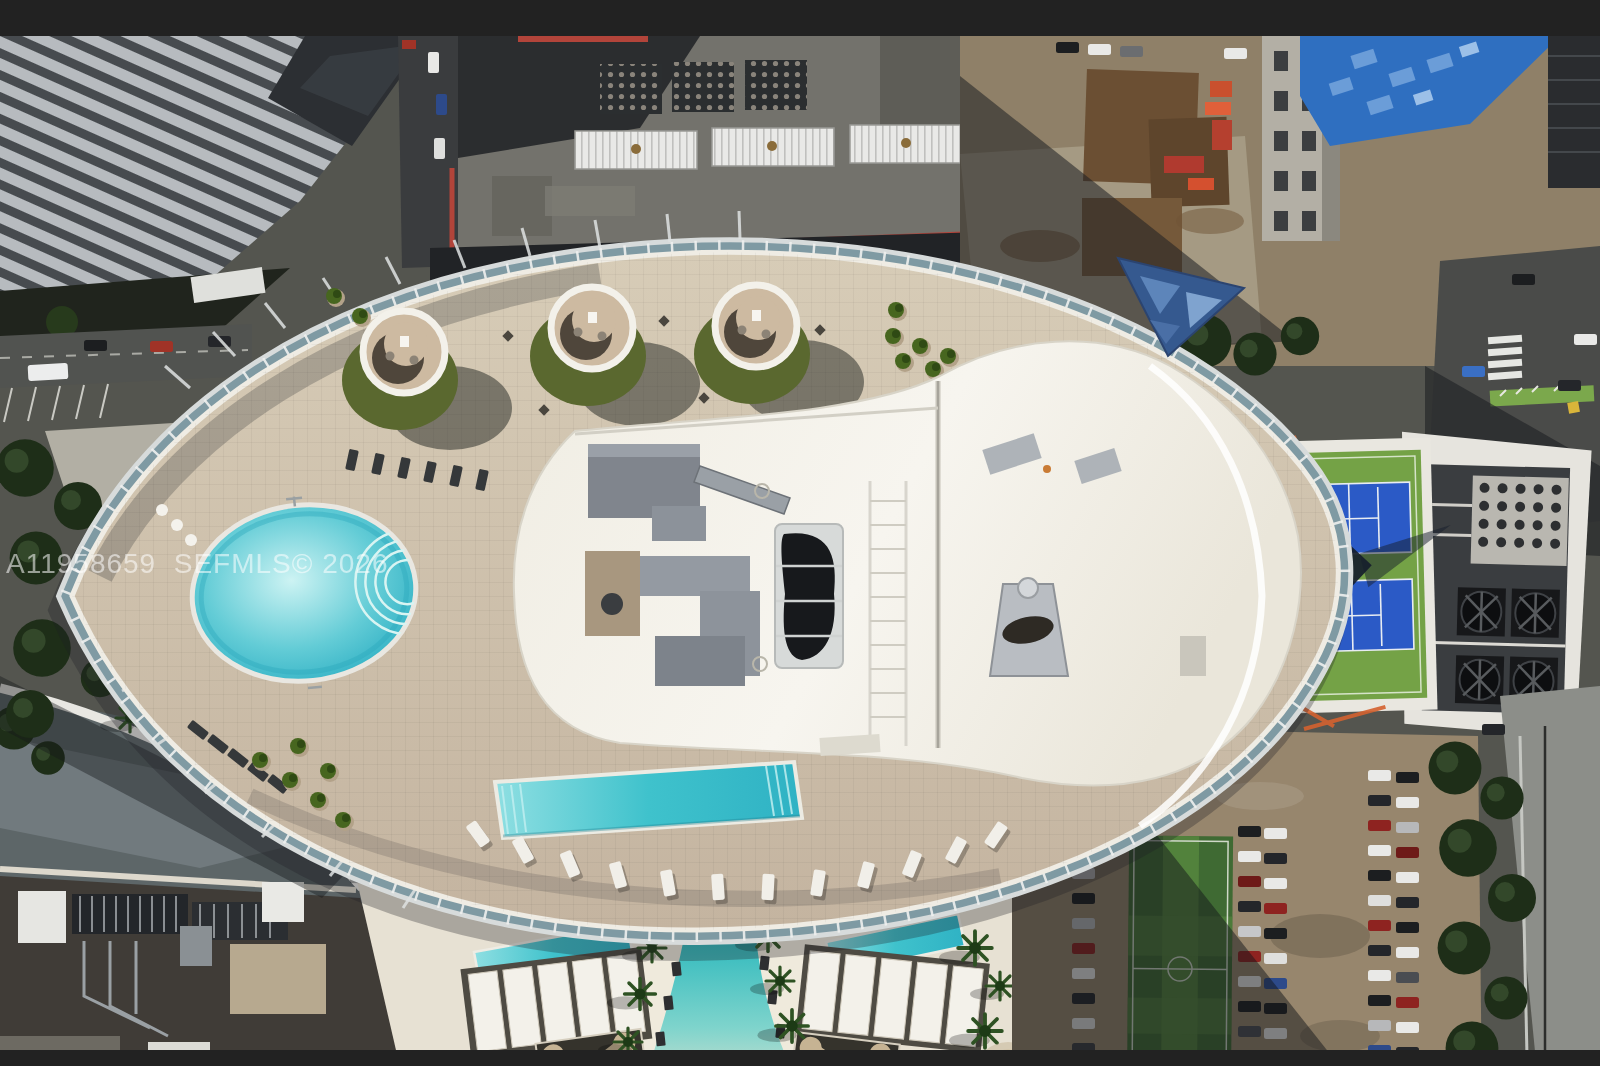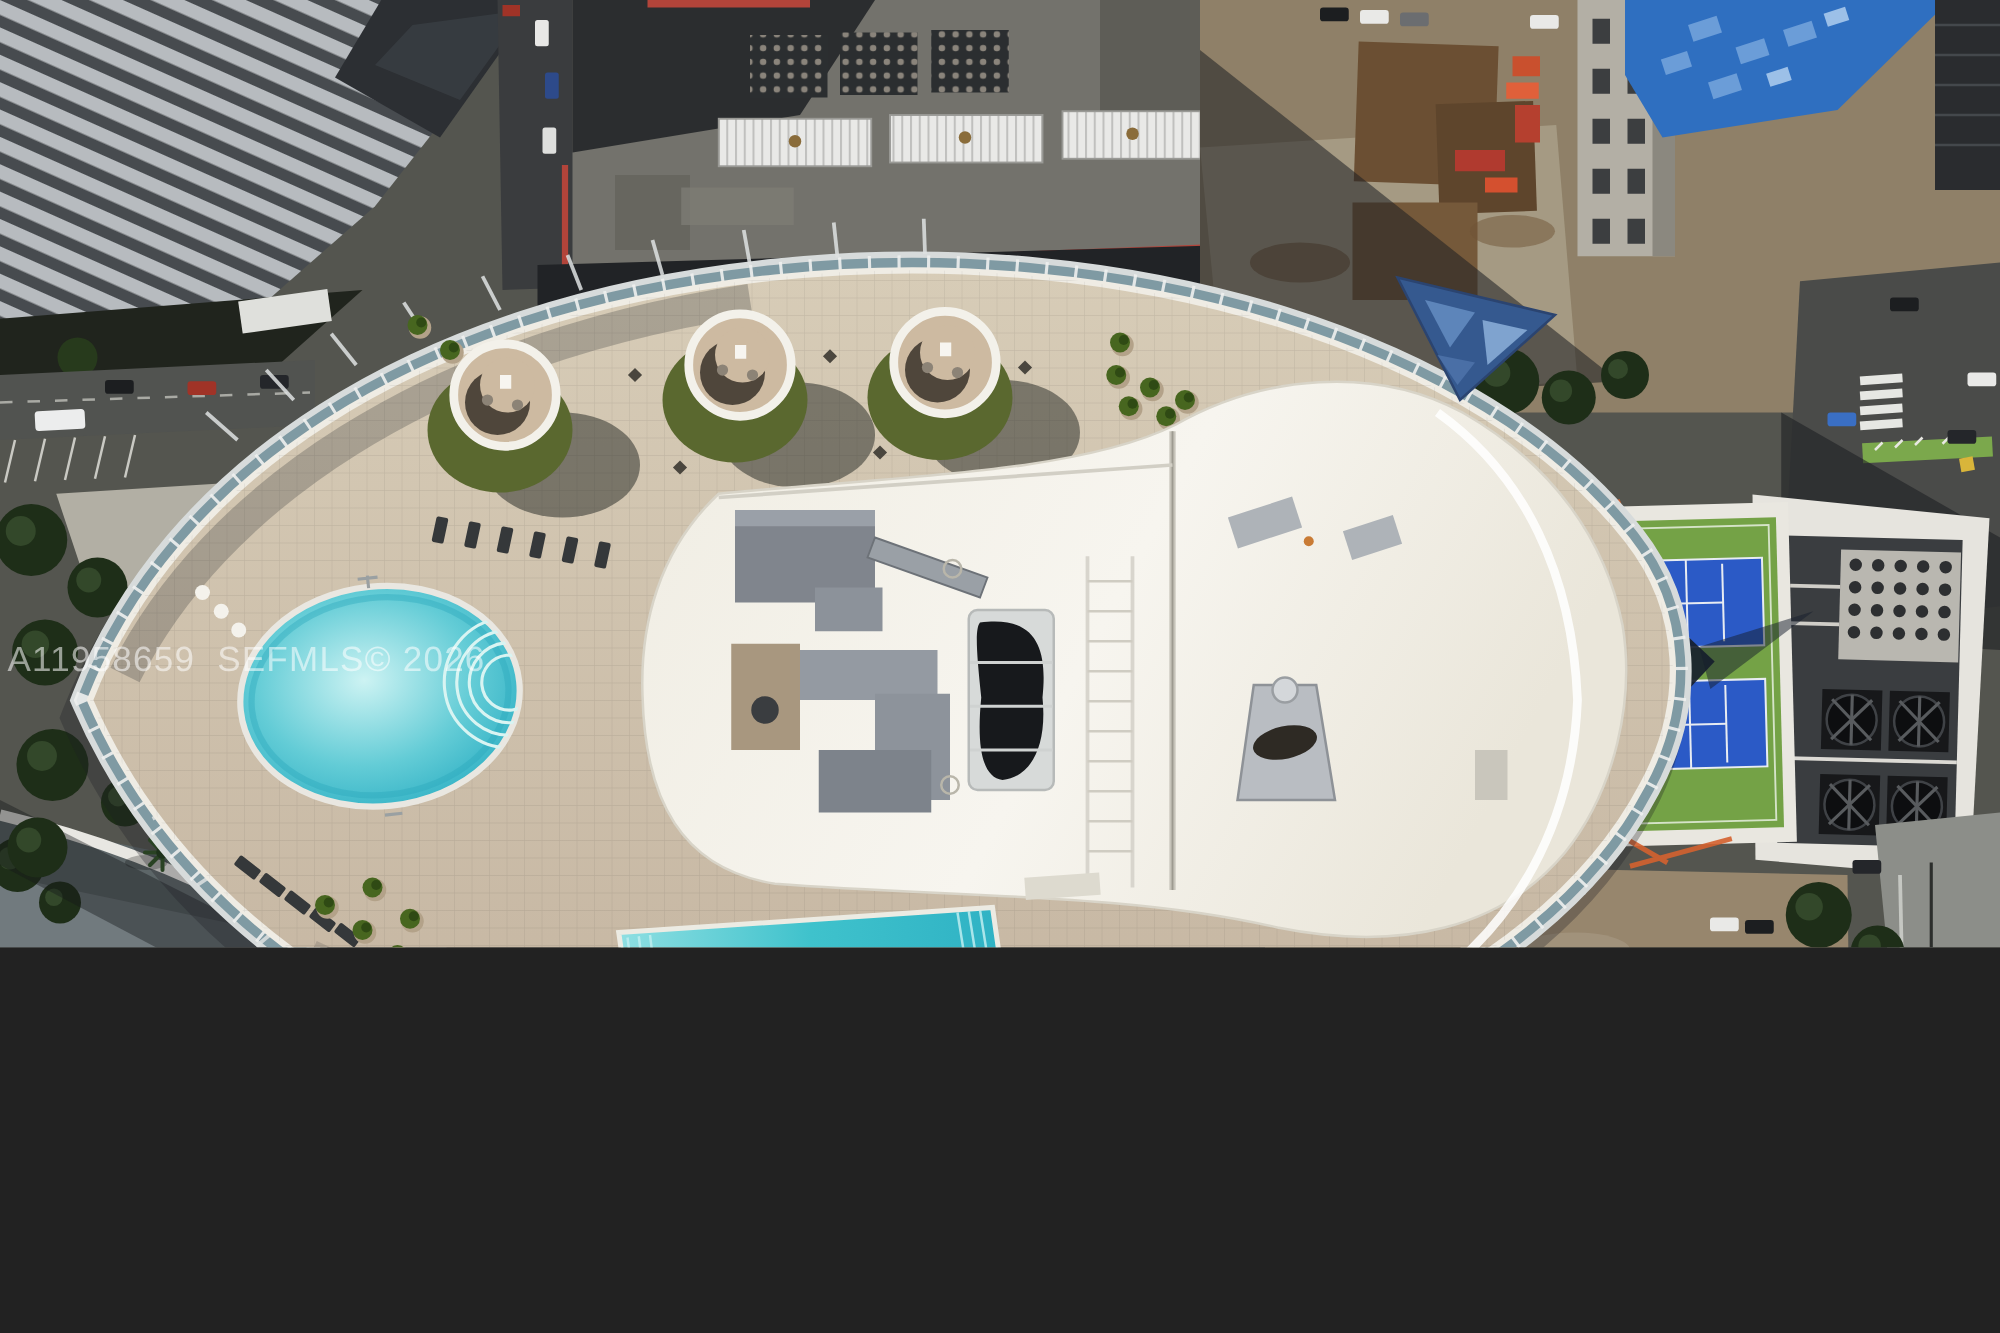--- a/index.html
+++ b/index.html
@@ -1,17 +1,17 @@
 <!DOCTYPE html>
 <html style="--asphalt: #54554f; --deck: #cdc0aa; --roof: #f4f1e9; --podGrass: #5a682f; --poolTurquoise: #35b6c6; --rimGlass: #7f9aa3; --courtBlue: #2b5ac6; --courtGreen: #74a246; --fieldGreen: #3f6a33; --dirtTan: #8f8068; --lotTan: #97866d; --hoistBlue: #2f6fc0; --parapetRed: #b2443a; --white: #eeece6; --shadow: #17191d; --watermark: rgba(255,255,255,0.55);"><head>
 <meta charset="utf-8">
 <style>
   html,body{margin:0;padding:0;background:#222;}
-  .stage{position:relative;width:1600px;height:758px;overflow:hidden;
-         font-family:"Liberation Sans",sans-serif;background:var(--asphalt,#54554f);}
+  .stage{position:relative;width:1600px;height:1014px;overflow:hidden;
+         font-family:"Liberation Sans",sans-serif;background:var(--asphalt,#54554f);margin-top:36px;}
   .stage svg{position:absolute;left:0;top:0;}
   .watermark{position:absolute;left:6px;top:512px;font-size:28px;letter-spacing:1px;
              color:var(--watermark,rgba(255,255,255,.55));white-space:pre;
              font-family:"Liberation Sans",sans-serif;pointer-events:none;}
   .f-asphalt{fill:var(--asphalt,#54554f)}      .f-grass{fill:var(--podGrass,#5a682f)}
   .f-courtg{fill:var(--courtGreen,#74a246)} .f-courtb{fill:var(--courtBlue,#2b5ac6)}
   .f-field{fill:var(--fieldGreen,#3f6a33)}  .f-dirt{fill:var(--dirtTan,#8f8068)}
   .f-lot{fill:var(--lotTan,#97866d)}     .f-hoist{fill:var(--hoistBlue,#2f6fc0)}
   .f-red{fill:var(--parapetRed,#b2443a)}
   .s-rim{stroke:var(--rimGlass,#7f9aa3)}

